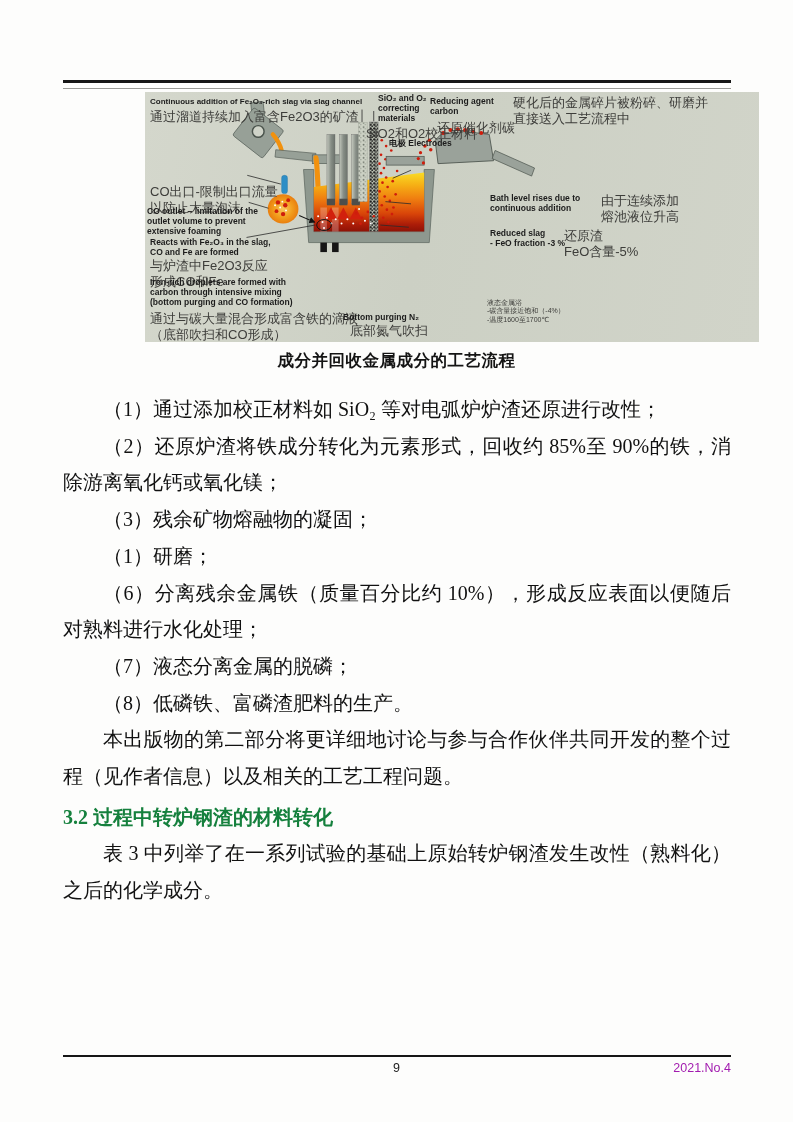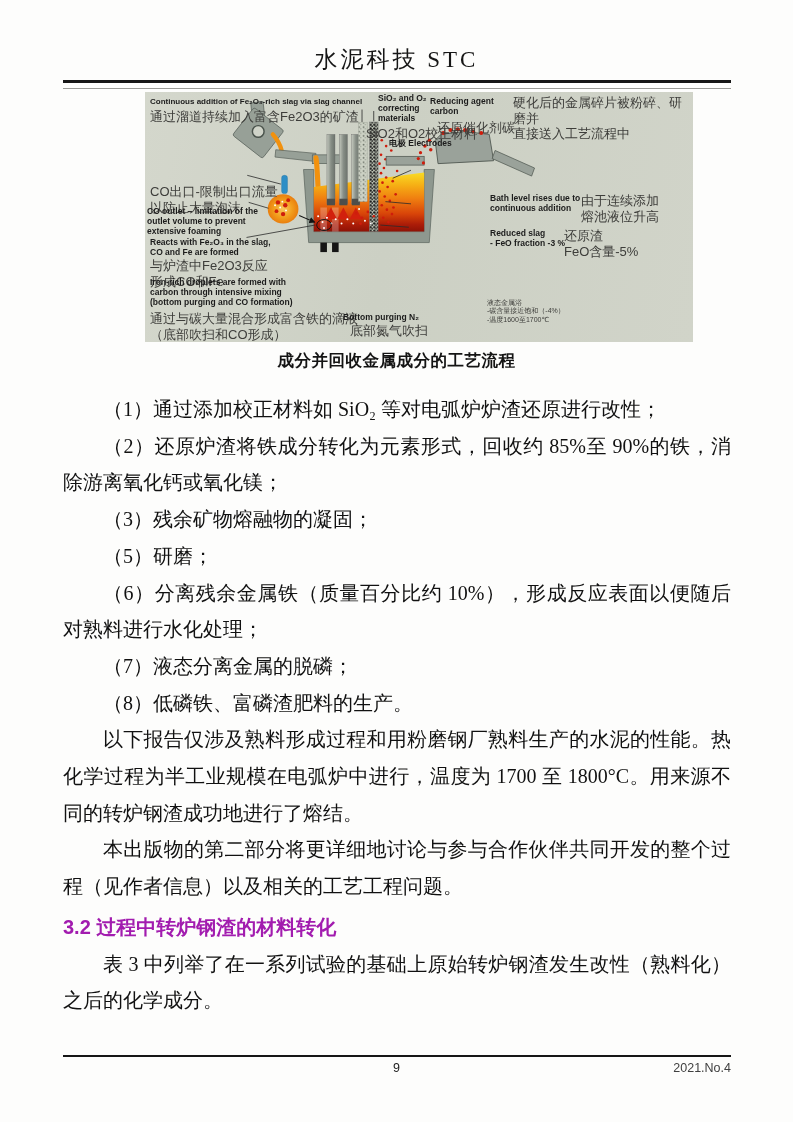--- a/index.html
+++ b/index.html
@@ -4,51 +4,50 @@
 <style>
   html,body{margin:0;padding:0;background:#e8e8e8;}
   .page{position:relative;width:793px;height:1122px;margin:0 auto;background:#fdfdfc;overflow:hidden;
         font-family:"Liberation Serif","DejaVu Serif",serif;color:#111;}
   
   .hdr-title{position:absolute;top:44px;left:0;width:100%;text-align:center;
              font-size:23px;letter-spacing:3px;color:#161616;}
   .hdr-rule{position:absolute;top:80px;left:63px;width:668px;height:5px;
             border-top:3px solid #161616;border-bottom:1px solid #9a9a96;}
   
-  .figure{position:absolute;left:145px;top:92px;width:548px;height:250px;
+  .figure{position:absolute;left:145px;top:92px;width:614px;height:250px;
           background:linear-gradient(100deg,#d4d7cc,#ccd0c4 45%,#d1d4c9 100%);}
   .figure svg{position:absolute;left:0;top:0;}
   .fig-label{position:absolute;font-family:"Liberation Sans","DejaVu Sans",sans-serif;
              color:#1c1c1c;white-space:pre-line;line-height:1.2;}
   .fl-en{font-weight:bold;font-size:8.5px;}
   .fl-en-s{font-weight:bold;font-size:8px;}
   .fl-zh{font-size:13px;color:#3d3d3a;}
   
   .caption{position:absolute;top:348px;left:0;width:100%;text-align:center;
            font-family:"Liberation Sans","DejaVu Sans",sans-serif;font-weight:bold;
            font-size:16.5px;line-height:25px;color:#141414;letter-spacing:.5px;}
   
   .body-text{position:absolute;top:391px;left:63px;width:668px;font-size:20px;
              line-height:36.7px;text-align:justify;}
   .body-text p{margin:0;text-indent:40px;}
   .body-text h2{margin:4px 0 0 0;font-size:20px;line-height:36.7px;text-indent:0;
-                font-family:Liberation Sans, sans-serif;font-weight:bold;color:#a21caf;}
+                font-family:Liberation Serif, serif;font-weight:bold;color:#15803d;}
   
   .ftr-rule{position:absolute;top:1055px;left:63px;width:668px;border-top:2.5px solid #161616;}
   .ftr-page{position:absolute;top:1061px;left:0;width:100%;text-align:center;
             font-family:"Liberation Sans","DejaVu Sans",sans-serif;font-size:12.5px;color:#222;}
   .ftr-issue{position:absolute;top:1061px;right:62px;
-             font-family:"Liberation Sans","DejaVu Sans",sans-serif;font-size:12.5px;color:#404040;}
+             font-family:"Liberation Sans","DejaVu Sans",sans-serif;font-size:12.5px;color:#a21caf;}
 </style>
 </head>
 <body>
 
 <div class="page">
 
-  <div class="hdr-title">水泥科技 STC</div>
   <div class="hdr-rule"></div>
 
   <div class="figure">
     <svg width="513" height="250" viewBox="145 92 658 342">
       <svg x="145" y="92" width="513" height="250" viewBox="145 92 513 250" overflow="hidden">
       <defs>
         <linearGradient id="meltG" x1="0" y1="0" x2="0" y2="1">
           <stop offset="0" stop-color="#f9dc25"></stop>
               <stop offset="0.22" stop-color="#f6ae14"></stop>
           <stop offset="0.45" stop-color="#ef7d10"></stop>
@@ -244,46 +243,45 @@
 CO and Fe are formed</div>
     <div class="fig-label fl-zh" style="left:5px;top:166px;">与炉渣中Fe2O3反应
 形成CO和Fe</div>
     <div class="fig-label fl-en" style="left:5px;top:185px;">Iron-rich droplets are formed with
 carbon through intensive mixing
 (bottom purging and CO formation)</div>
     <div class="fig-label fl-zh" style="left:5px;top:219px;">通过与碳大量混合形成富含铁的滴液
 （底部吹扫和CO形成）</div>
     <div class="fig-label fl-en" style="left:345px;top:101px;">Bath level rises due to
 continuous addition</div>
-    <div class="fig-label fl-zh" style="left:436px;top:101px;">由于连续添加
+    <div class="fig-label fl-zh" style="left:456px;top:101px;">由于连续添加
 熔池液位升高</div>
     <div class="fig-label fl-en" style="left:345px;top:136px;">Reduced slag
 - FeO fraction -3 %</div>
     <div class="fig-label fl-zh" style="left:419px;top:136px;">还原渣
 FeO含量-5%</div>
     <div class="fig-label fl-zh" style="left:342px;top:207px;font-size:7px;">液态金属浴
 -碳含量接近饱和（-4%）
 -温度1600至1700℃</div>
     <div class="fig-label fl-en" style="left:198px;top:220px;">Bottom purging N₂</div>
     <div class="fig-label fl-zh" style="left:205px;top:231px;">底部氮气吹扫</div>
   </div>
 
   <div class="caption">
     <div>成分并回收金属成分的工艺流程</div>
   </div>
 
   <div class="body-text">
     <p>（1）通过添加校正材料如 SiO₂ 等对电弧炉炉渣还原进行改性；</p>
     <p>（2）还原炉渣将铁成分转化为元素形式，回收约 85%至 90%的铁，消除游离氧化钙或氧化镁；</p>
     <p>（3）残余矿物熔融物的凝固；</p>
-    <p>（5）研磨；</p>
+    <p>（1）研磨；</p>
     <p>（6）分离残余金属铁（质量百分比约 10%），形成反应表面以便随后对熟料进行水化处理；</p>
     <p>（7）液态分离金属的脱磷；</p>
     <p>（8）低磷铁、富磷渣肥料的生产。</p>
-    <p>以下报告仅涉及熟料形成过程和用粉磨钢厂熟料生产的水泥的性能。热化学过程为半工业规模在电弧炉中进行，温度为 1700 至 1800°C。用来源不同的转炉钢渣成功地进行了熔结。</p>
     <p>本出版物的第二部分将更详细地讨论与参与合作伙伴共同开发的整个过程（见作者信息）以及相关的工艺工程问题。</p>
     <h2>3.2 过程中转炉钢渣的材料转化</h2>
     <p>表 3 中列举了在一系列试验的基础上原始转炉钢渣发生改性（熟料化）之后的化学成分。</p>
   </div>
 
   <div class="ftr-rule"></div>
   <div class="ftr-page">9</div>
   <div class="ftr-issue">2021.No.4</div>
 
 </div>

